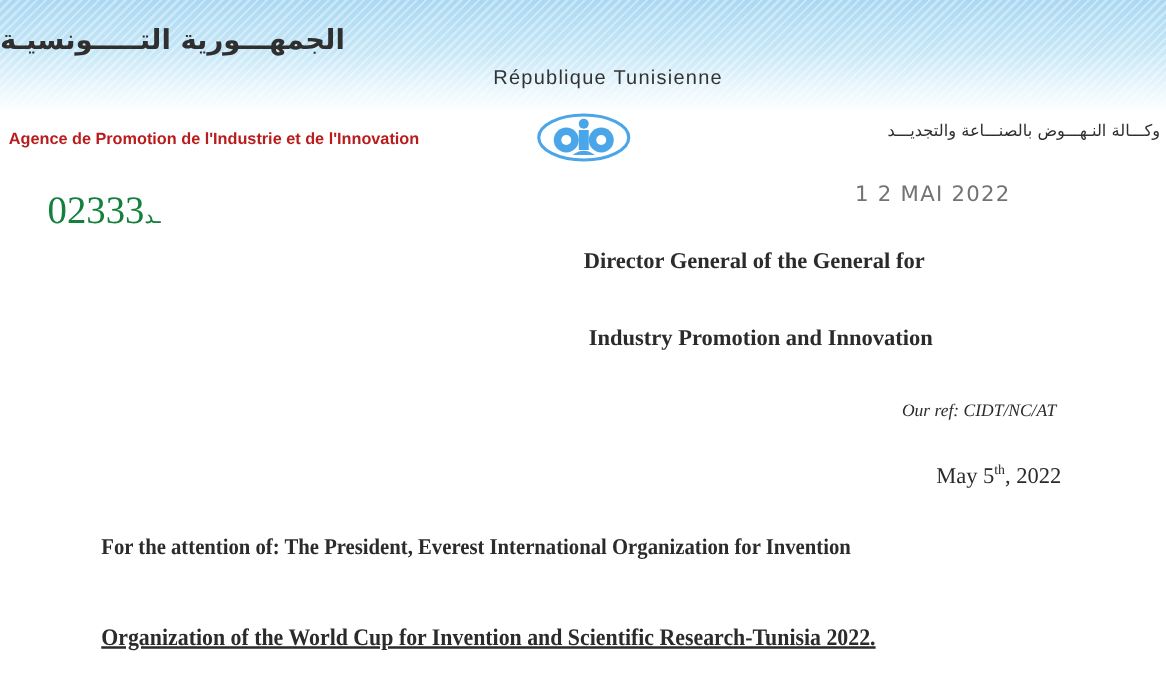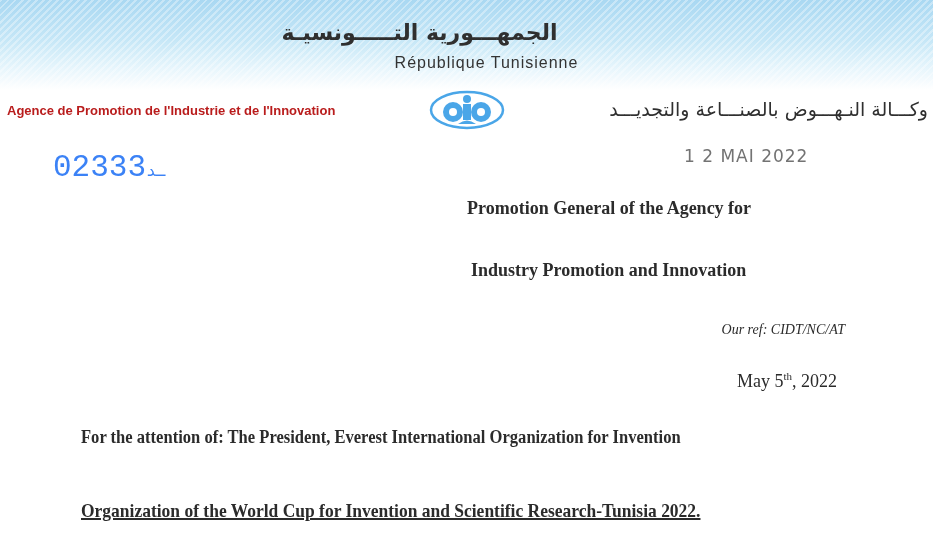--- a/index.html
+++ b/index.html
@@ -9,64 +9,64 @@
       font-family: "Liberation Serif", serif;
       color: #2b2b2b;
     }
     .banner {
       position: absolute; left: 0; top: 0; width: 933px; height: 90px;
       background:
         repeating-linear-gradient(135deg, rgba(255,255,255,0.35) 0px, rgba(255,255,255,0.35) 2px, rgba(255,255,255,0) 2px, rgba(255,255,255,0) 5px),
         linear-gradient(180deg, #a9d8f2 0%, #c6e7f7 45%, #e6f5fc 75%, #ffffff 100%);
     }
     .ar-title {
-      position: absolute; top: 20px; left: 0; width: 839px; text-align: center;
+      position: absolute; top: 20px; left: 0; width: 839px; text-align: left;
       font-family: "DejaVu Sans", sans-serif; font-weight: bold; font-size: 22px;
       color: #2f2f2f; direction: rtl;
     }
     .fr-title {
       position: absolute; top: 54px; left: 0; width: 933px; text-align: center;
       font-family: "Liberation Sans", sans-serif; font-size: 16px; letter-spacing: 1px;
       color: #333;
       margin-left: 20px;
     }
     .agency-fr {
       position: absolute; top: 103px; left: 7px;
       font-family: "Liberation Sans", sans-serif; font-size: 13px; font-weight: bold;
       color: #b91c1c;
     }
     .logo {
       position: absolute; top: 90px; left: 429px; width: 76px; height: 40px;
     }
     .agency-ar {
       position: absolute; top: 98px; right: 5px;
-      font-family: "DejaVu Sans", sans-serif; font-size: 19px;
+      font-family: "DejaVu Sans", sans-serif; font-size: 13px;
       color: #2f2f2f; direction: rtl; letter-spacing: 1px; text-align: center;
     }
     .stamp-number {
-      position: absolute; top: 150px; left: 53px;
-      font-family: Liberation Mono, monospace; font-size: 31px;
-      color: #3b82f6; letter-spacing: 7px;
+      position: absolute; top: 150px; left: 38px;
+      font-family: Liberation Serif, serif; font-size: 31px;
+      color: #15803d; letter-spacing: 7px;
     }
     .stamp-number .suffix { font-size: 16px; letter-spacing: 0; }
     .stamp-date {
       position: absolute; top: 146px; left: 684px;
       font-family: "DejaVu Sans", sans-serif; font-size: 17px;
       color: #737373; letter-spacing: 1px;
     }
     .recipient-title {
       position: absolute; left: 467px; font-weight: bold; font-size: 18px; color: #2b2b2b;
     }
     .rt1 { top: 198px; }
     .rt2 { top: 260px; left: 471px; }
     .ref {
       position: absolute; top: 322px; right: 88px; font-style: italic; font-size: 14px;
     }
     .date {
-      position: absolute; top: 370px; right: 96px; font-size: 18px;
+      position: absolute; top: 370px; right: 84px; font-size: 18px;
     }
     .date sup { font-size: 11px; }
     .attention {
       position: absolute; top: 422px; left: 81px; width: 762px;
       font-weight: bold; font-size: 18px; line-height: 30px; text-align: justify;
       transform: scaleX(0.92); transform-origin: left top; width: 828px;
     }
     .subject {
       position: absolute; top: 496px; left: 81px; width: 828px;
       font-weight: bold; font-size: 19px; line-height: 30px; text-align: justify;
@@ -98,21 +98,21 @@
 </div>
 
 <div class="agency-ar">وكـــالة النـهـــوض بالصنـــاعة والتجديـــد</div>
 
 <div class="stamp-number">
   <span>02333</span><span class="suffix">ـد</span>
 </div>
 
 <div class="stamp-date">1 2 MAI 2022</div>
 
-<div class="recipient-title rt1">Promotion General of the Agency for</div>
+<div class="recipient-title rt1">Director General of the General for</div>
 <div class="recipient-title rt2">Industry Promotion and Innovation</div>
 
 <div class="ref">Our ref: CIDT/NC/AT</div>
 
 <div class="date">
   <span>May 5</span><sup>th</sup><span>, 2022</span>
 </div>
 
 <div class="attention">For the attention of: The President, Everest International Organization for Invention</div>
 

